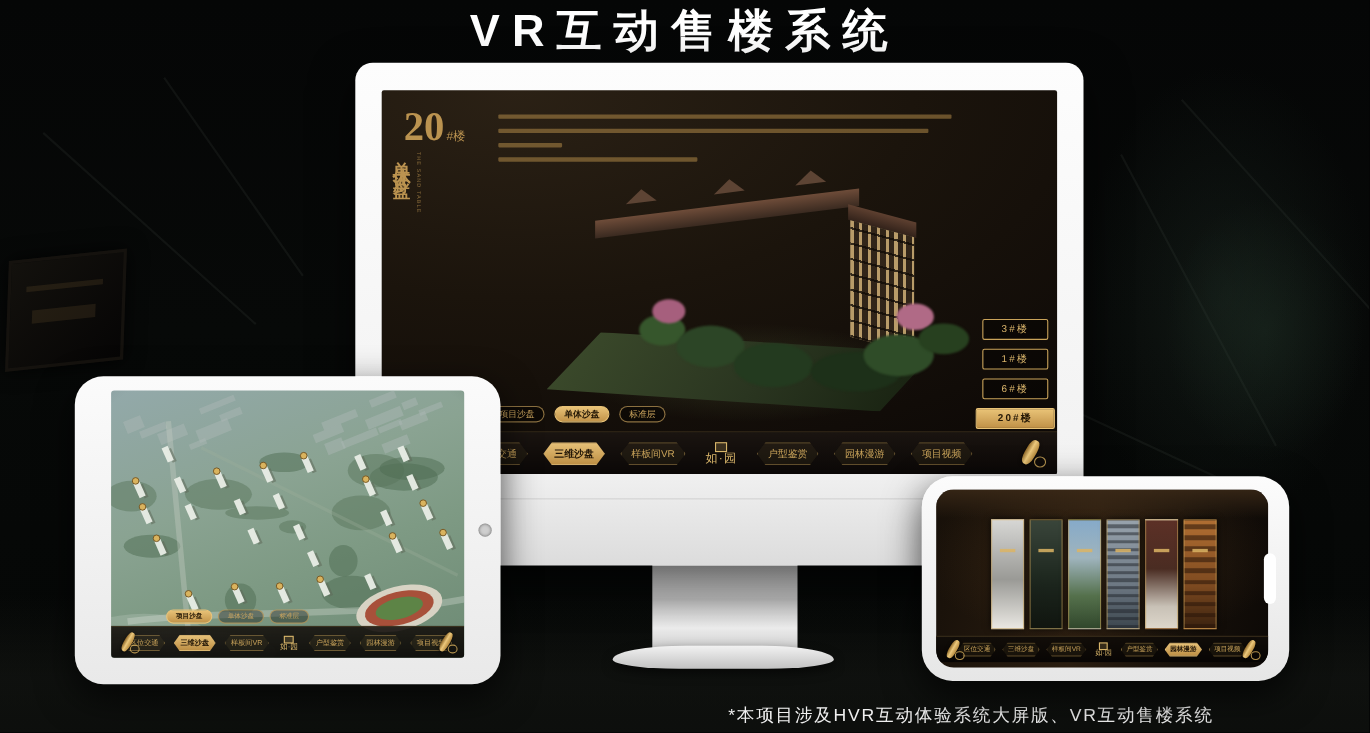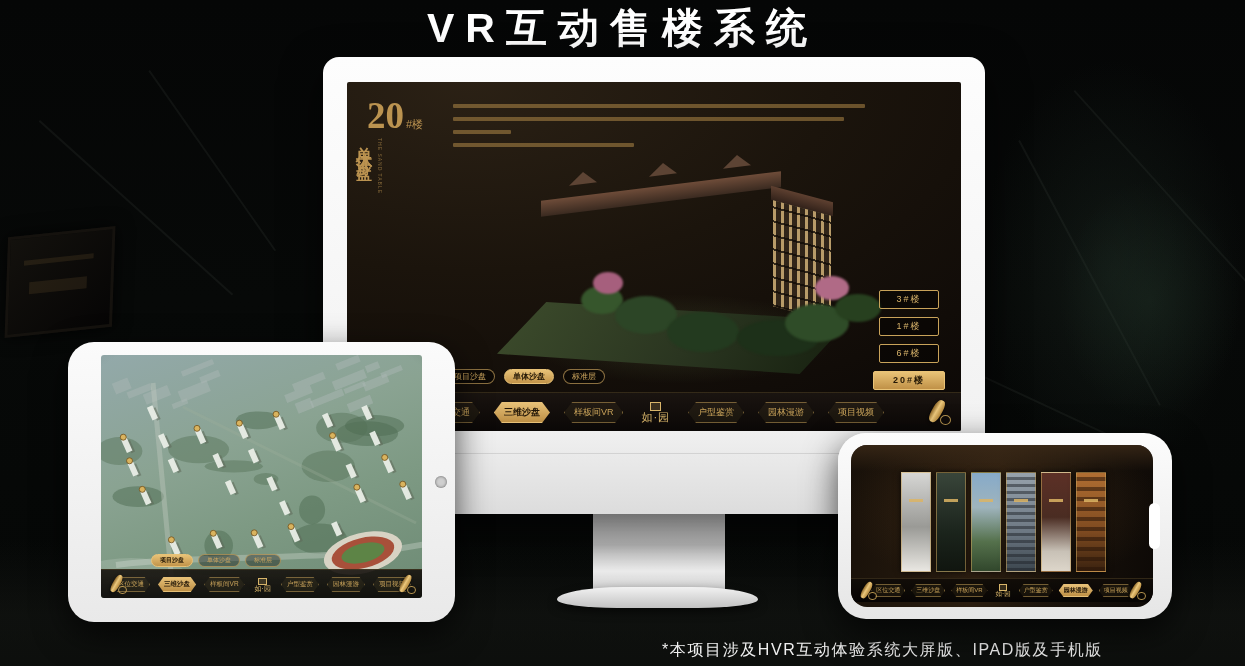--- a/index.html
+++ b/index.html
@@ -93,21 +93,21 @@
           border-right:14px solid transparent;border-bottom:12px solid #5d4434;transform:skewY(-7deg);}
   .face-b{position:absolute;left:288px;top:64px;width:58px;height:106px;transform:skewY(15deg);
           background:
             repeating-linear-gradient(0deg,rgba(16,11,6,.8) 0 2px,rgba(0,0,0,0) 2px 14px),
             repeating-linear-gradient(90deg,rgba(255,216,140,.45) 0 3px,rgba(44,33,22,.95) 3px 8px),
             #7e6a4c;}
   .roof-b{position:absolute;left:286px;top:50px;width:62px;height:14px;transform:skewY(15deg);
           background:linear-gradient(#5e4030,#32221a);}
   .tree{position:absolute;border-radius:50%;filter:blur(1px);}
 
-  .floors{position:absolute;right:16px;top:208px;display:flex;flex-direction:column;gap:8px;align-items:center;}
+  .floors{position:absolute;right:2px;top:208px;display:flex;flex-direction:column;gap:8px;align-items:center;}
   .floor-btn{width:58px;text-align:center;font-size:9px;padding:2px 0;border:1px solid #c9a35a;
           border-radius:2px;color:#d8b36a;background:rgba(0,0,0,.35);letter-spacing:2px;}
   .floor-btn.on{width:70px;background:linear-gradient(#e9c377,#c09147);color:#241806;
           font-weight:bold;border-color:#e9c377;}
 
   .m-tabs{left:98px;top:287px;gap:9px;font-size:8px;}
   .m-nav{left:0;top:310px;width:614px;height:39px;}
   .m-nav .nav-item{font-size:9px;padding:3px 9px;margin:0 7px;}
   .m-nav .nav-logo{margin:0 11px;}
   .m-nav .logo-text{font-size:11px;letter-spacing:1px;margin-top:1px;}
@@ -442,14 +442,14 @@
             <span class="roll"></span>
           </div>
           <div class="scroll-icon right">
             <span class="roll"></span>
           </div>
         </div>
     </div>
     <div class="notch"></div>
   </div>
 
-  <div class="footnote">*本项目涉及HVR互动体验系统大屏版、IPAD版及手机版</div>
+  <div class="footnote">*本项目涉及HVR互动体验系统大屏版、VR互动售楼系统</div>
 </div>
 
 </body></html>

